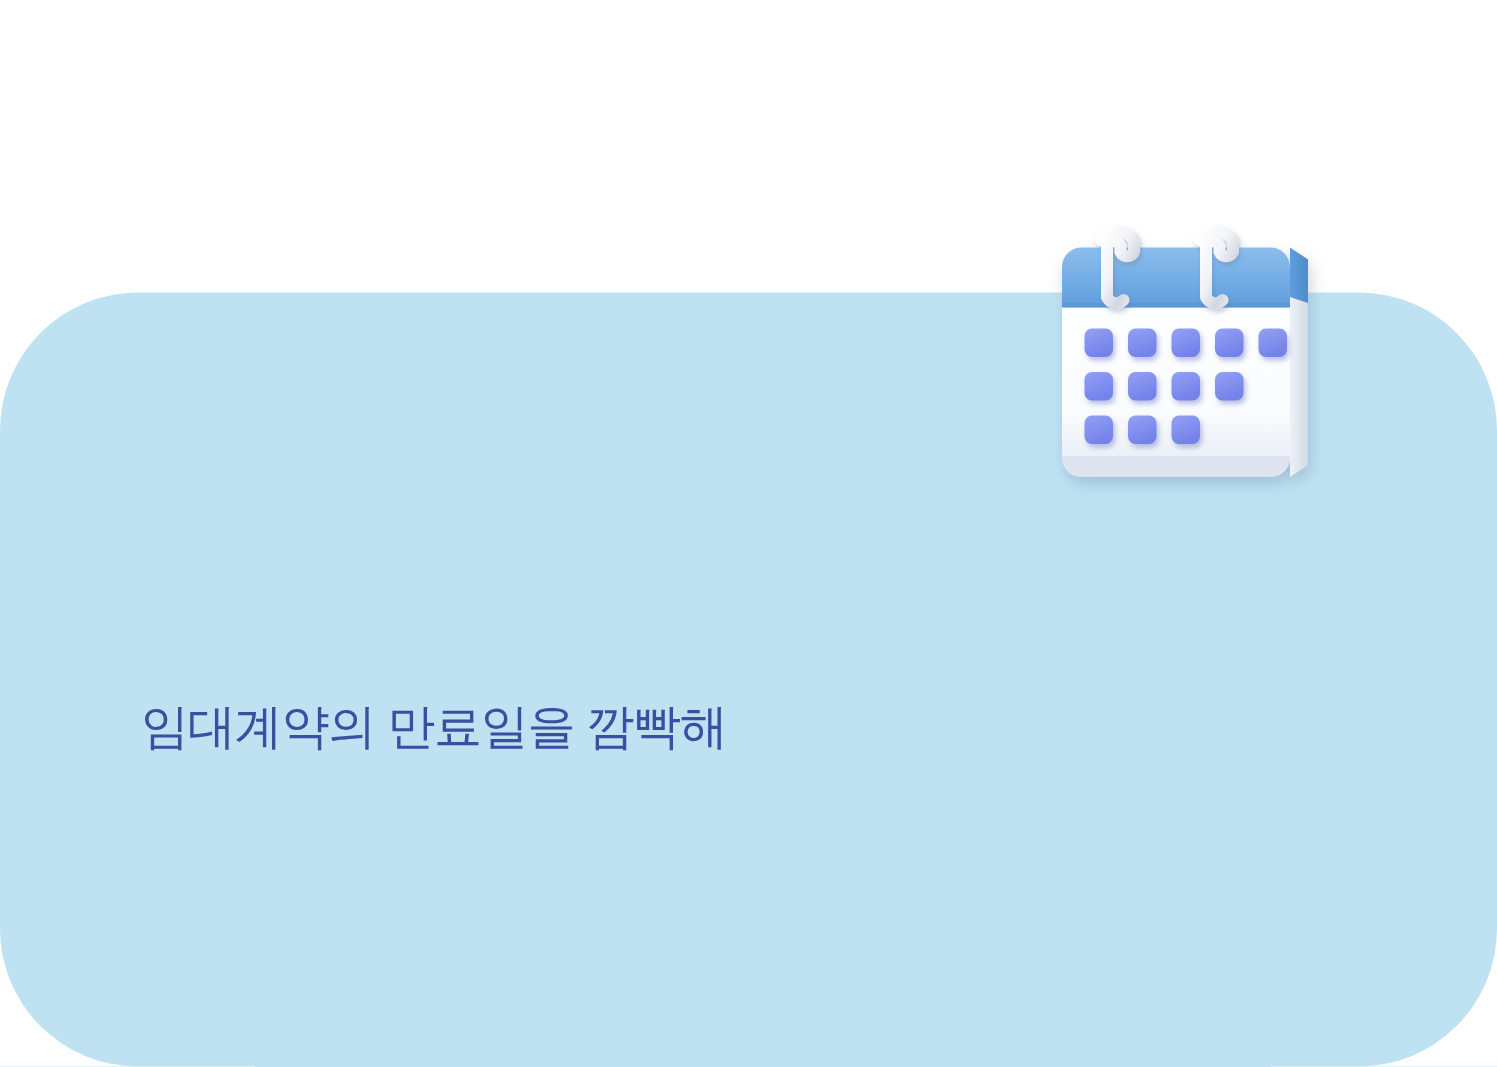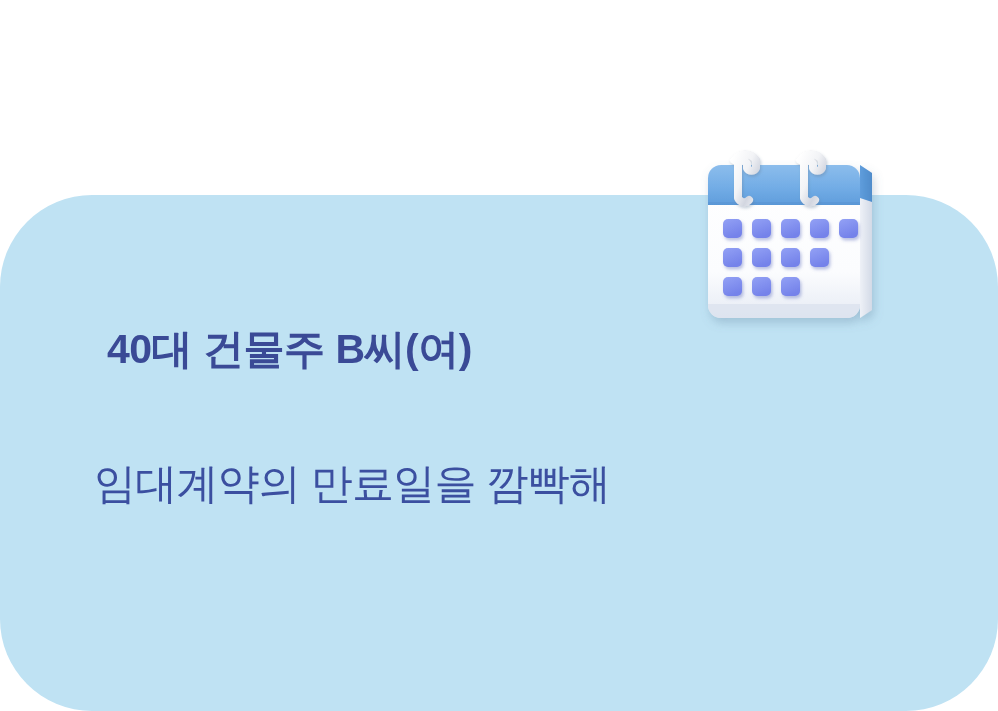--- a/index.html
+++ b/index.html
@@ -49,21 +49,21 @@
   }
 
   .body-block {
     position: absolute;
     left: 94px;
     top: 445px;
     width: 830px;
   }
 
   .body-line {
-    font-size: 42px;
+    font-size: 32px;
     font-weight: normal;
     letter-spacing: -0.8px;
     color: #3b4fa0;
     line-height: 78px;
     white-space: nowrap;
   }
 
   
   .calendar-icon {
     position: absolute;
@@ -165,19 +165,18 @@
         <rect x="81" y="139" width="19" height="19" rx="5" fill="url(#tileGrad)"></rect>
       </g>
 
       <g filter="url(#ringShadow)">
         <path d="M34 22 a14 15 0 0 1 22 0 v8 a5 5 0 0 1 -9 0 v-4 a6 7 0 0 0 -9 -2 v36 a7 8 0 0 0 11 2" fill="none" stroke="url(#ringGrad)" stroke-width="8" stroke-linecap="round" stroke-linejoin="round"></path>
         <path d="M100 22 a14 15 0 0 1 22 0 v8 a5 5 0 0 1 -9 0 v-4 a6 7 0 0 0 -9 -2 v36 a7 8 0 0 0 11 2" fill="none" stroke="url(#ringGrad)" stroke-width="8" stroke-linecap="round" stroke-linejoin="round"></path>
       </g>
     </svg>
   </div>
 
-  <div class="card-title">40대 건물주 B씨(여)</div>
 
   <div class="body-block">
     <div class="body-line">임대계약의 만료일을 깜빡해</div>
   </div>
 
 </div>
 
 </body></html>

